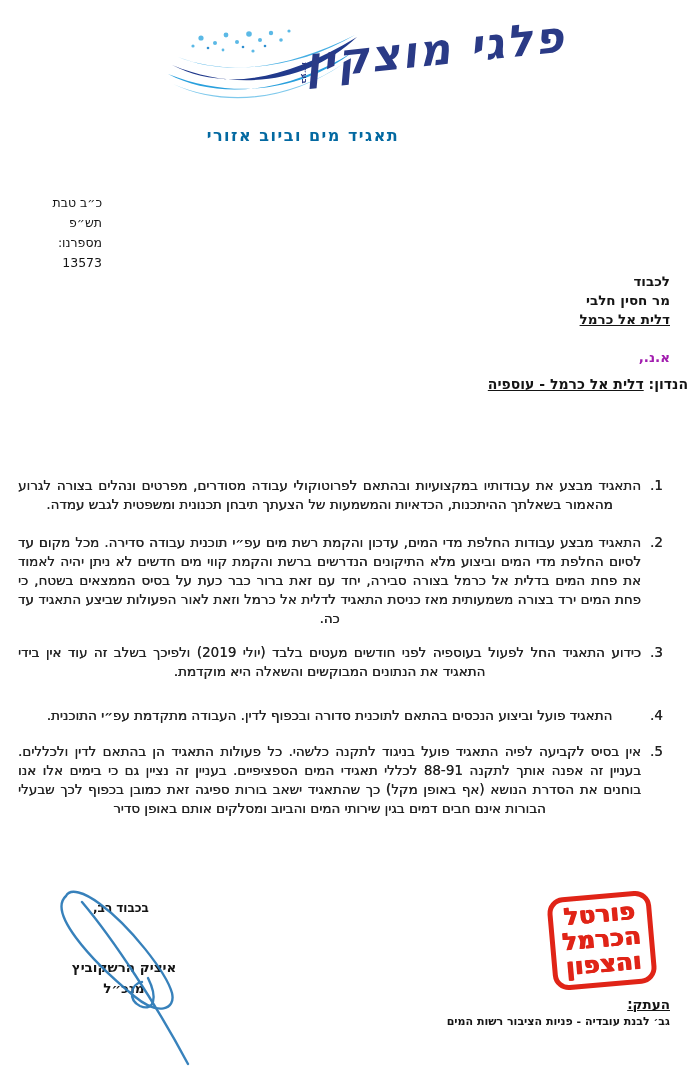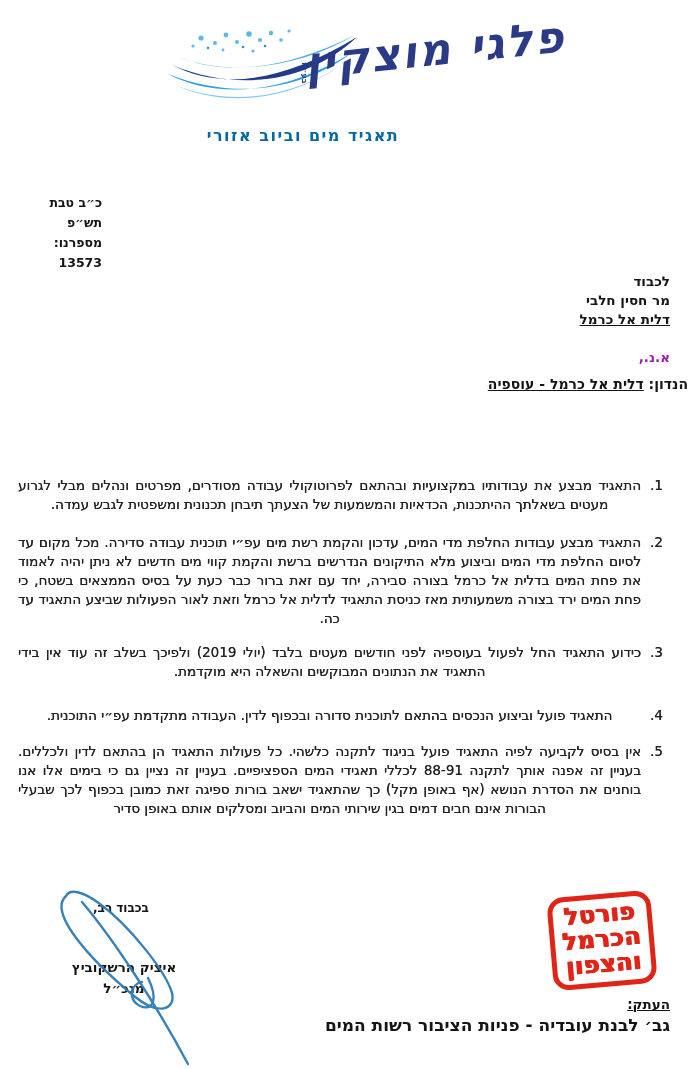--- a/index.html
+++ b/index.html
@@ -32,21 +32,21 @@
   }
   .logo-subtitle {
     position:absolute; left:200px; top:126px; width:206px;
     text-align:center; font-weight:bold; font-size:16px;
     color:#0369a1; letter-spacing:1.5px;
   }
   
   .date-block {
     position:absolute; left:16px; top:193px; width:86px;
     direction:rtl; text-align:right;
-    font-size:12.5px; font-weight:bold; line-height:20px;
+    font-size:12.5px; font-weight:normal; line-height:20px;
     color:#151515;
   }
   
   .recipient {
     position:absolute; right:18px; top:272px;
     text-align:right; font-size:13.5px; font-weight:bold; line-height:19px;
     color:#151515;
   }
   .recipient .underl { text-decoration: underline; }
   .greeting {
@@ -109,21 +109,21 @@
     color:#e02417; letter-spacing:0.5px;
     text-shadow: 0.7px 0 0 #e02417, -0.7px 0 0 #e02417;
   }
   
   .copy-label {
     position:absolute; right:18px; top:996px;
     font-size:13.5px; font-weight:bold; text-decoration:underline; color:#151515;
   }
   .copy-line {
     position:absolute; right:18px; top:1015px;
-    font-size:17px; font-weight:bold; color:#151515;text-align:right;
+    font-size:11px; font-weight:bold; color:#151515;text-align:right;
   }
 </style>
 </head>
 <body>
 
 <div class="page">
 
   <svg class="logo-waves-svg" viewBox="0 0 202 88" xmlns="http://www.w3.org/2000/svg">
 
     <g fill="#5bb9e6">
@@ -168,21 +168,21 @@
   <div class="greeting">א.נ.,</div>
 
   <div class="subject">
     <span>הנדון: </span><span class="subj-value">דלית אל כרמל - עוספיה</span>
   </div>
 
 
   <div class="items">
     <div class="item mb1">
       <span class="num">1.</span>
-      <div class="txt">התאגיד מבצע את עבודותיו במקצועיות ובהתאם לפרוטוקולי עבודה מסודרים, מפרטים ונהלים מבלי לגרוע מעטים בשאלתך ההיתכנות, הכדאיות והמשמעות של הצעתך תיבחן תכנונית ומשפטית לגבש עמדה.</div>
+      <div class="txt">התאגיד מבצע את עבודותיו במקצועיות ובהתאם לפרוטוקולי עבודה מסודרים, מפרטים ונהלים בצורה לגרוע מהאמור בשאלתך ההיתכנות, הכדאיות והמשמעות של הצעתך תיבחן תכנונית ומשפטית לגבש עמדה.</div>
     </div>
     <div class="item mb2">
       <span class="num">2.</span>
       <div class="txt">התאגיד מבצע עבודות החלפת מדי המים, עדכון והקמת רשת מים עפ״י תוכנית עבודה סדירה. מכל מקום עד לסיום החלפת מדי המים וביצוע מלא התיקונים הנדרשים ברשת והקמת קווי מים חדשים לא ניתן יהיה לאמוד את פחת המים בדלית אל כרמל בצורה סבירה, יחד עם זאת ברור כבר כעת על בסיס הממצאים בשטח, כי פחת המים ירד בצורה משמעותית מאז כניסת התאגיד לדלית אל כרמל וזאת לאור הפעולות שביצע התאגיד עד כה.</div>
     </div>
     <div class="item mb3">
       <span class="num">3.</span>
       <div class="txt">כידוע התאגיד החל לפעול בעוספיה לפני חודשים מעטים בלבד (יולי 2019) ולפיכך בשלב זה עוד אין בידי התאגיד את הנתונים המבוקשים והשאלה היא מוקדמת.</div>
     </div>
     <div class="item mb4">

